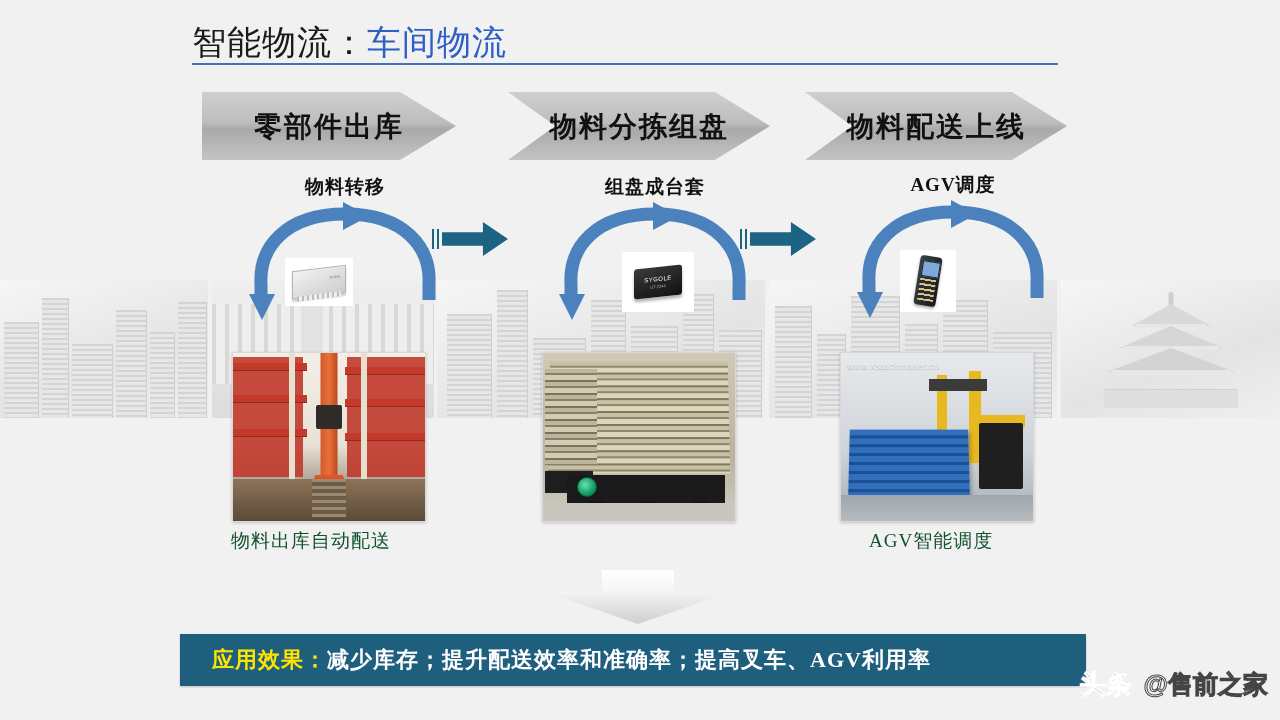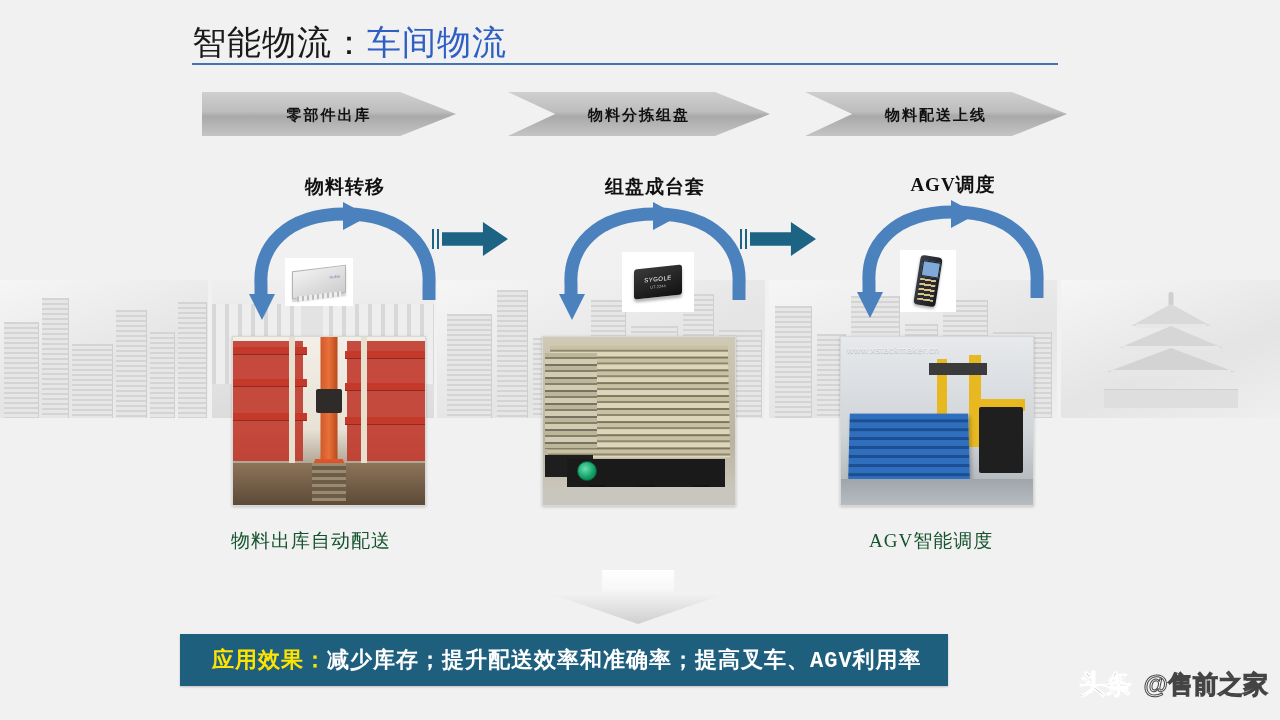--- a/index.html
+++ b/index.html
@@ -46,23 +46,23 @@
   .aisle:before{content:"";position:absolute;left:0;right:0;top:24px;height:80px;
      background:repeating-linear-gradient(90deg,#d8d8d8 0 4px,#eee 4px 13px);}
   .aisle:after{content:"";position:absolute;left:40%;top:10px;width:22px;height:128px;background:#e3e3e3;}
 
   
   .title{position:absolute;left:192px;top:20px;font-size:34px;font-weight:normal;color:#1a1a1a;letter-spacing:1px;white-space:nowrap;}
   .title .accent{color:#2e5fc4;}
   .title-rule{position:absolute;left:192px;top:63px;width:866px;height:2px;background:#4272b8;}
 
   
-  .chev{position:absolute;top:92px;height:44px;display:flex;align-items:center;justify-content:center;
+  .chev{position:absolute;top:92px;height:68px;display:flex;align-items:center;justify-content:center;
      background:linear-gradient(180deg,#cfcfcf 0%,#bdbdbd 45%,#a9a9a9 55%,#c4c4c4 100%);
-     color:#111;font-size:15px;font-weight:bold;letter-spacing:2px;
+     color:#111;font-size:28px;font-weight:bold;letter-spacing:2px;
      box-shadow:1px 2px 2px rgba(0,0,0,.22);}
   .chev span{position:relative;top:1px;}
   .chev-1{left:202px;width:254px;clip-path:polygon(0 0,78% 0,100% 50%,78% 100%,0 100%);}
   .chev-2{left:508px;width:262px;clip-path:polygon(0 0,79% 0,100% 50%,79% 100%,0 100%,18% 50%);}
   .chev-3{left:805px;width:262px;clip-path:polygon(0 0,79% 0,100% 50%,79% 100%,0 100%,18% 50%);}
 
   
   .cyc{position:absolute;width:200px;height:130px;}
   .cyc-1{left:245px;top:200px;}
   .cyc-2{left:555px;top:200px;}
@@ -102,21 +102,21 @@
   
   .conn{position:absolute;top:222px;height:34px;display:flex;align-items:center;}
   .conn-1{left:432px;}
   .conn-2{left:740px;}
   .conn .bars{display:flex;gap:3px;margin-right:3px;}
   .conn .bars b{display:block;width:2px;height:20px;background:#1d6383;}
   .conn .arw{width:66px;height:34px;background:#1d6383;
      clip-path:polygon(0 30%,62% 30%,62% 0,100% 50%,62% 100%,62% 70%,0 70%);}
 
   
-  .photo{position:absolute;top:336px;width:192px;height:168px;background:#fff;
+  .photo{position:absolute;top:352px;width:192px;height:168px;background:#fff;
      border:1px solid #d8d8d8;overflow:hidden;box-shadow:0 1px 3px rgba(0,0,0,.2);}
   .ph-1{left:232px;}
   .ph-2{left:542px;}
   .ph-3{left:840px;}
 
   
   .crane{position:absolute;inset:0;background:linear-gradient(180deg,#f3efe7 0%,#e8e2d6 55%,#6e5a46 100%);}
   .crane .rack{position:absolute;background:#c0392b;}
   .crane .rackL{left:0;width:70px;}
   .crane .rackR{right:0;width:78px;}
@@ -166,22 +166,22 @@
   .cap-1{left:231px;}
   .cap-2{left:541px;}
   .cap-3{left:869px;}
 
   
   .downarw{position:absolute;left:548px;top:570px;width:180px;height:54px;
      background:linear-gradient(180deg,#ffffff 0%,#f7f7f7 35%,#cfcfcf 100%);
      clip-path:polygon(30% 0,70% 0,70% 42%,100% 42%,50% 100%,0 42%,30% 42%);}
 
   
-  .effect{position:absolute;left:180px;top:634px;width:768px;height:52px;background:#1f5f7e;
-     display:flex;align-items:center;box-shadow:0 1px 2px rgba(0,0,0,.2);font-family:Liberation Mono, monospace;}
+  .effect{position:absolute;left:180px;top:634px;width:906px;height:52px;background:#1f5f7e;
+     display:flex;align-items:center;box-shadow:0 1px 2px rgba(0,0,0,.2);}
   .effect .lead{color:#ffe400;font-size:22px;font-weight:bold;margin-left:32px;letter-spacing:1px;white-space:nowrap;}
   .effect .rest{color:#fff;font-size:22px;font-weight:bold;letter-spacing:1px;white-space:nowrap;}
 
   
   .wm-root{position:absolute;right:12px;bottom:18px;display:flex;align-items:center;gap:12px;
      font-family:"Liberation Sans",sans-serif;}
   .wm-root .tt{font-size:26px;font-weight:bold;color:#2b2b2b;
      -webkit-text-stroke:1px #fff;text-shadow:0 0 2px rgba(255,255,255,.9);}
   .wm-root .at{font-size:25px;font-weight:bold;color:#fafafa;
      -webkit-text-stroke:1px #444;}

